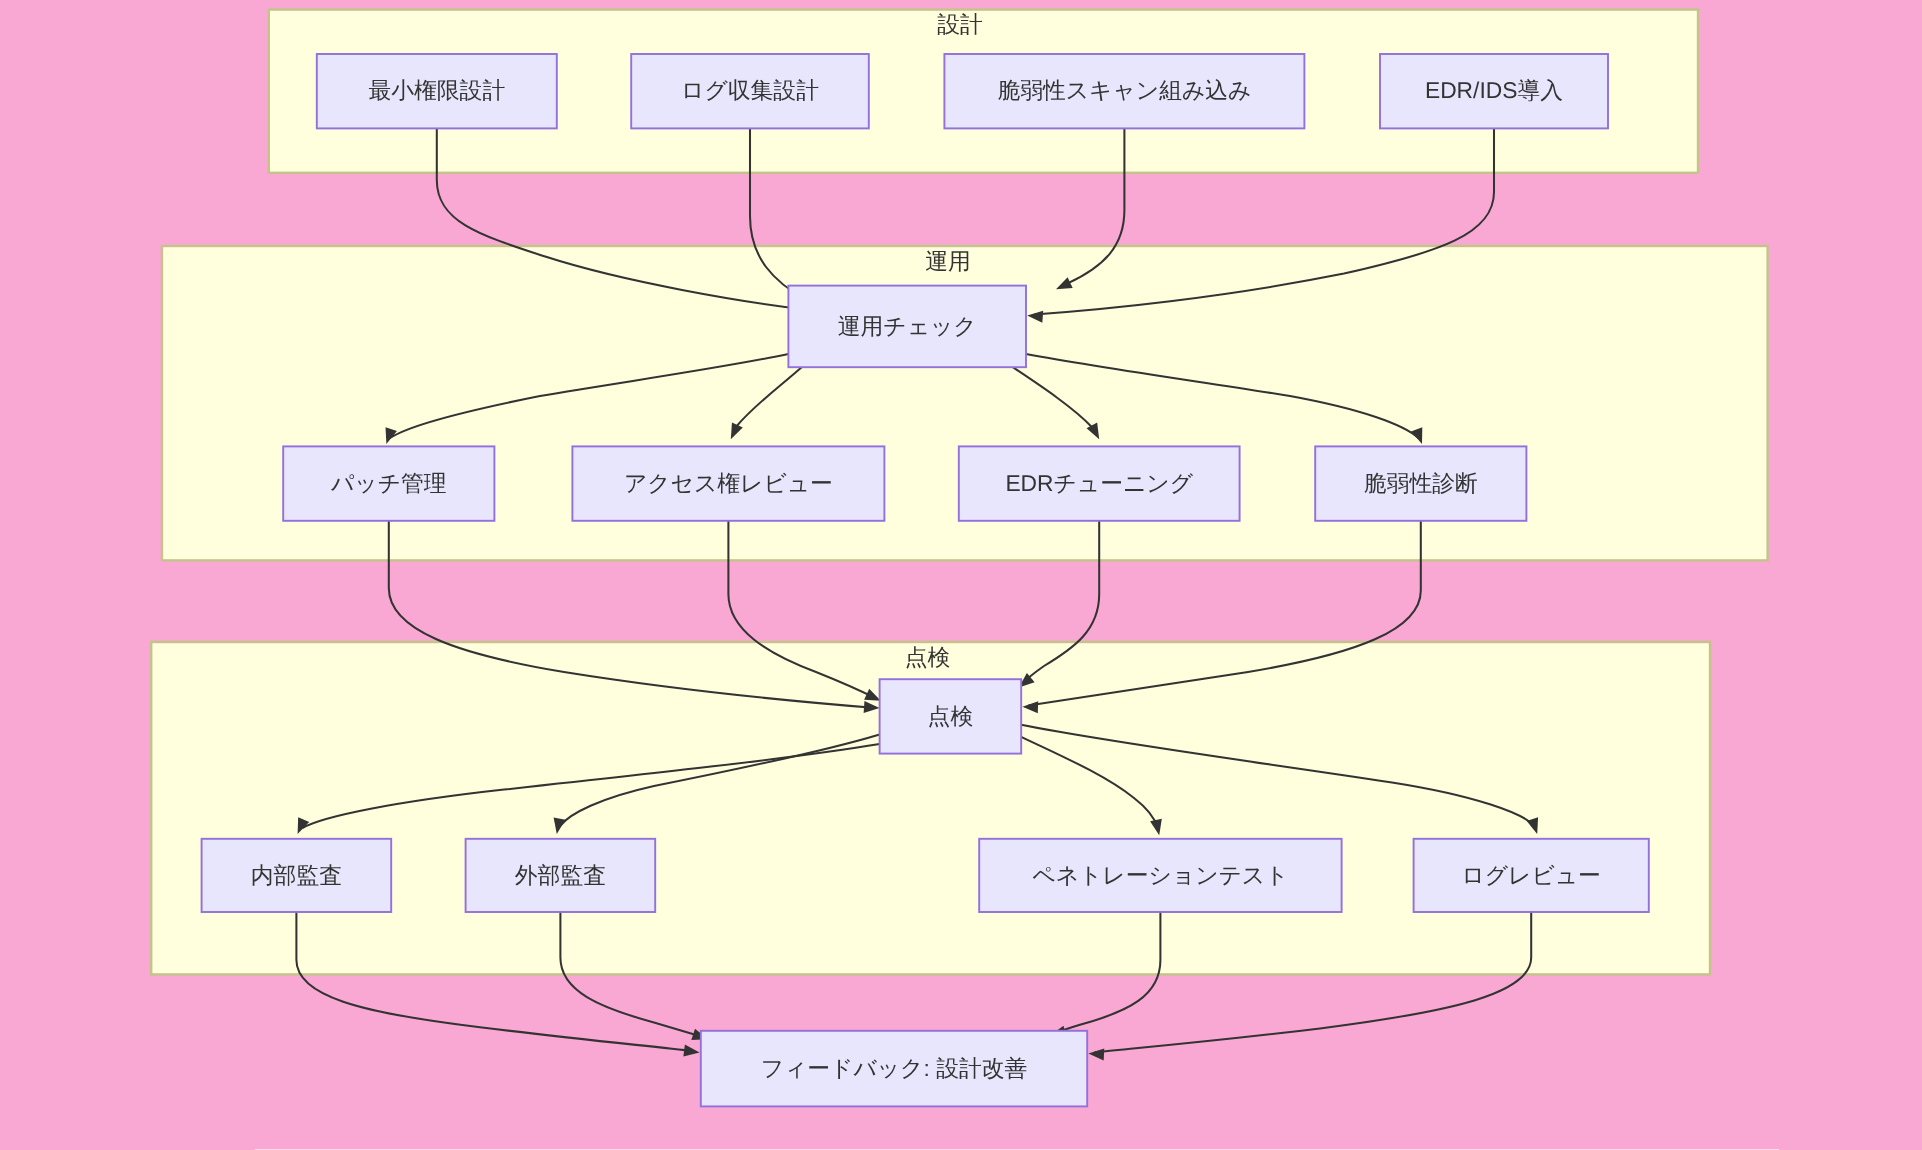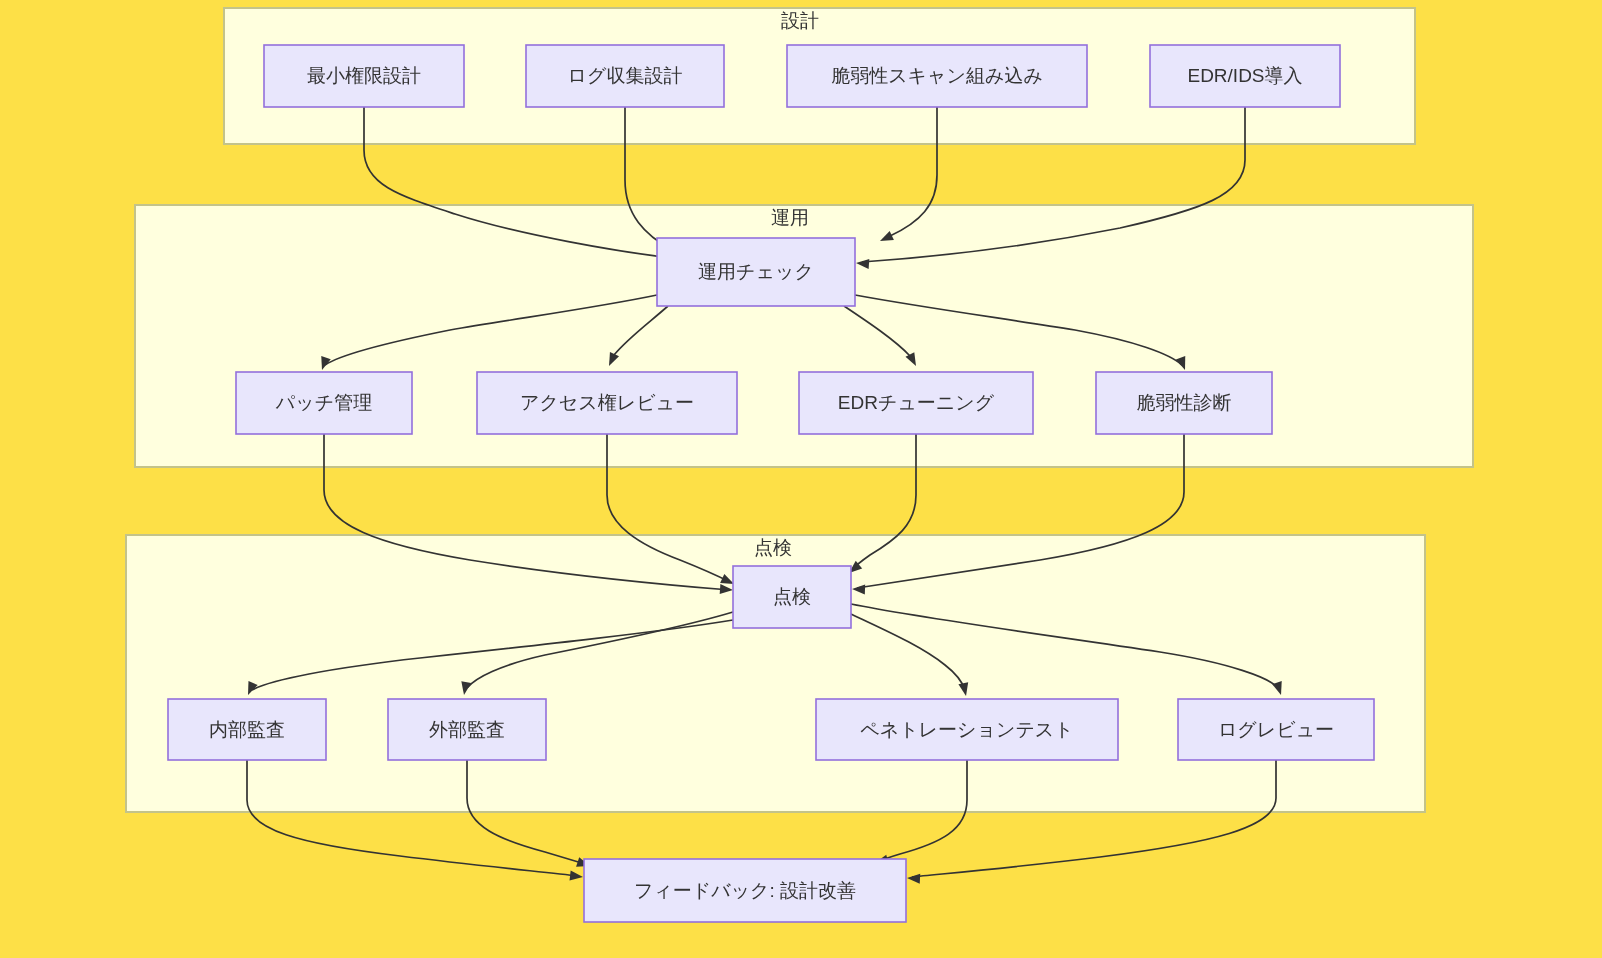--- a/index.html
+++ b/index.html
@@ -11,21 +11,21 @@
   body {
     width: 1602px;
     height: 958px;
     overflow: hidden;
     font-family: "Liberation Sans", "DejaVu Sans", sans-serif;
   }
   #diagram-root {
     position: relative;
     width: 1602px;
     height: 958px;
-    background: #fde047;
+    background: #f9a8d4;
   }
   svg.flowchart {
     display: block;
     width: 1602px;
     height: 958px;
   }
   .cluster-rect {
     fill: #ffffde;
     stroke: #c3c38a;
     stroke-width: 2px;

